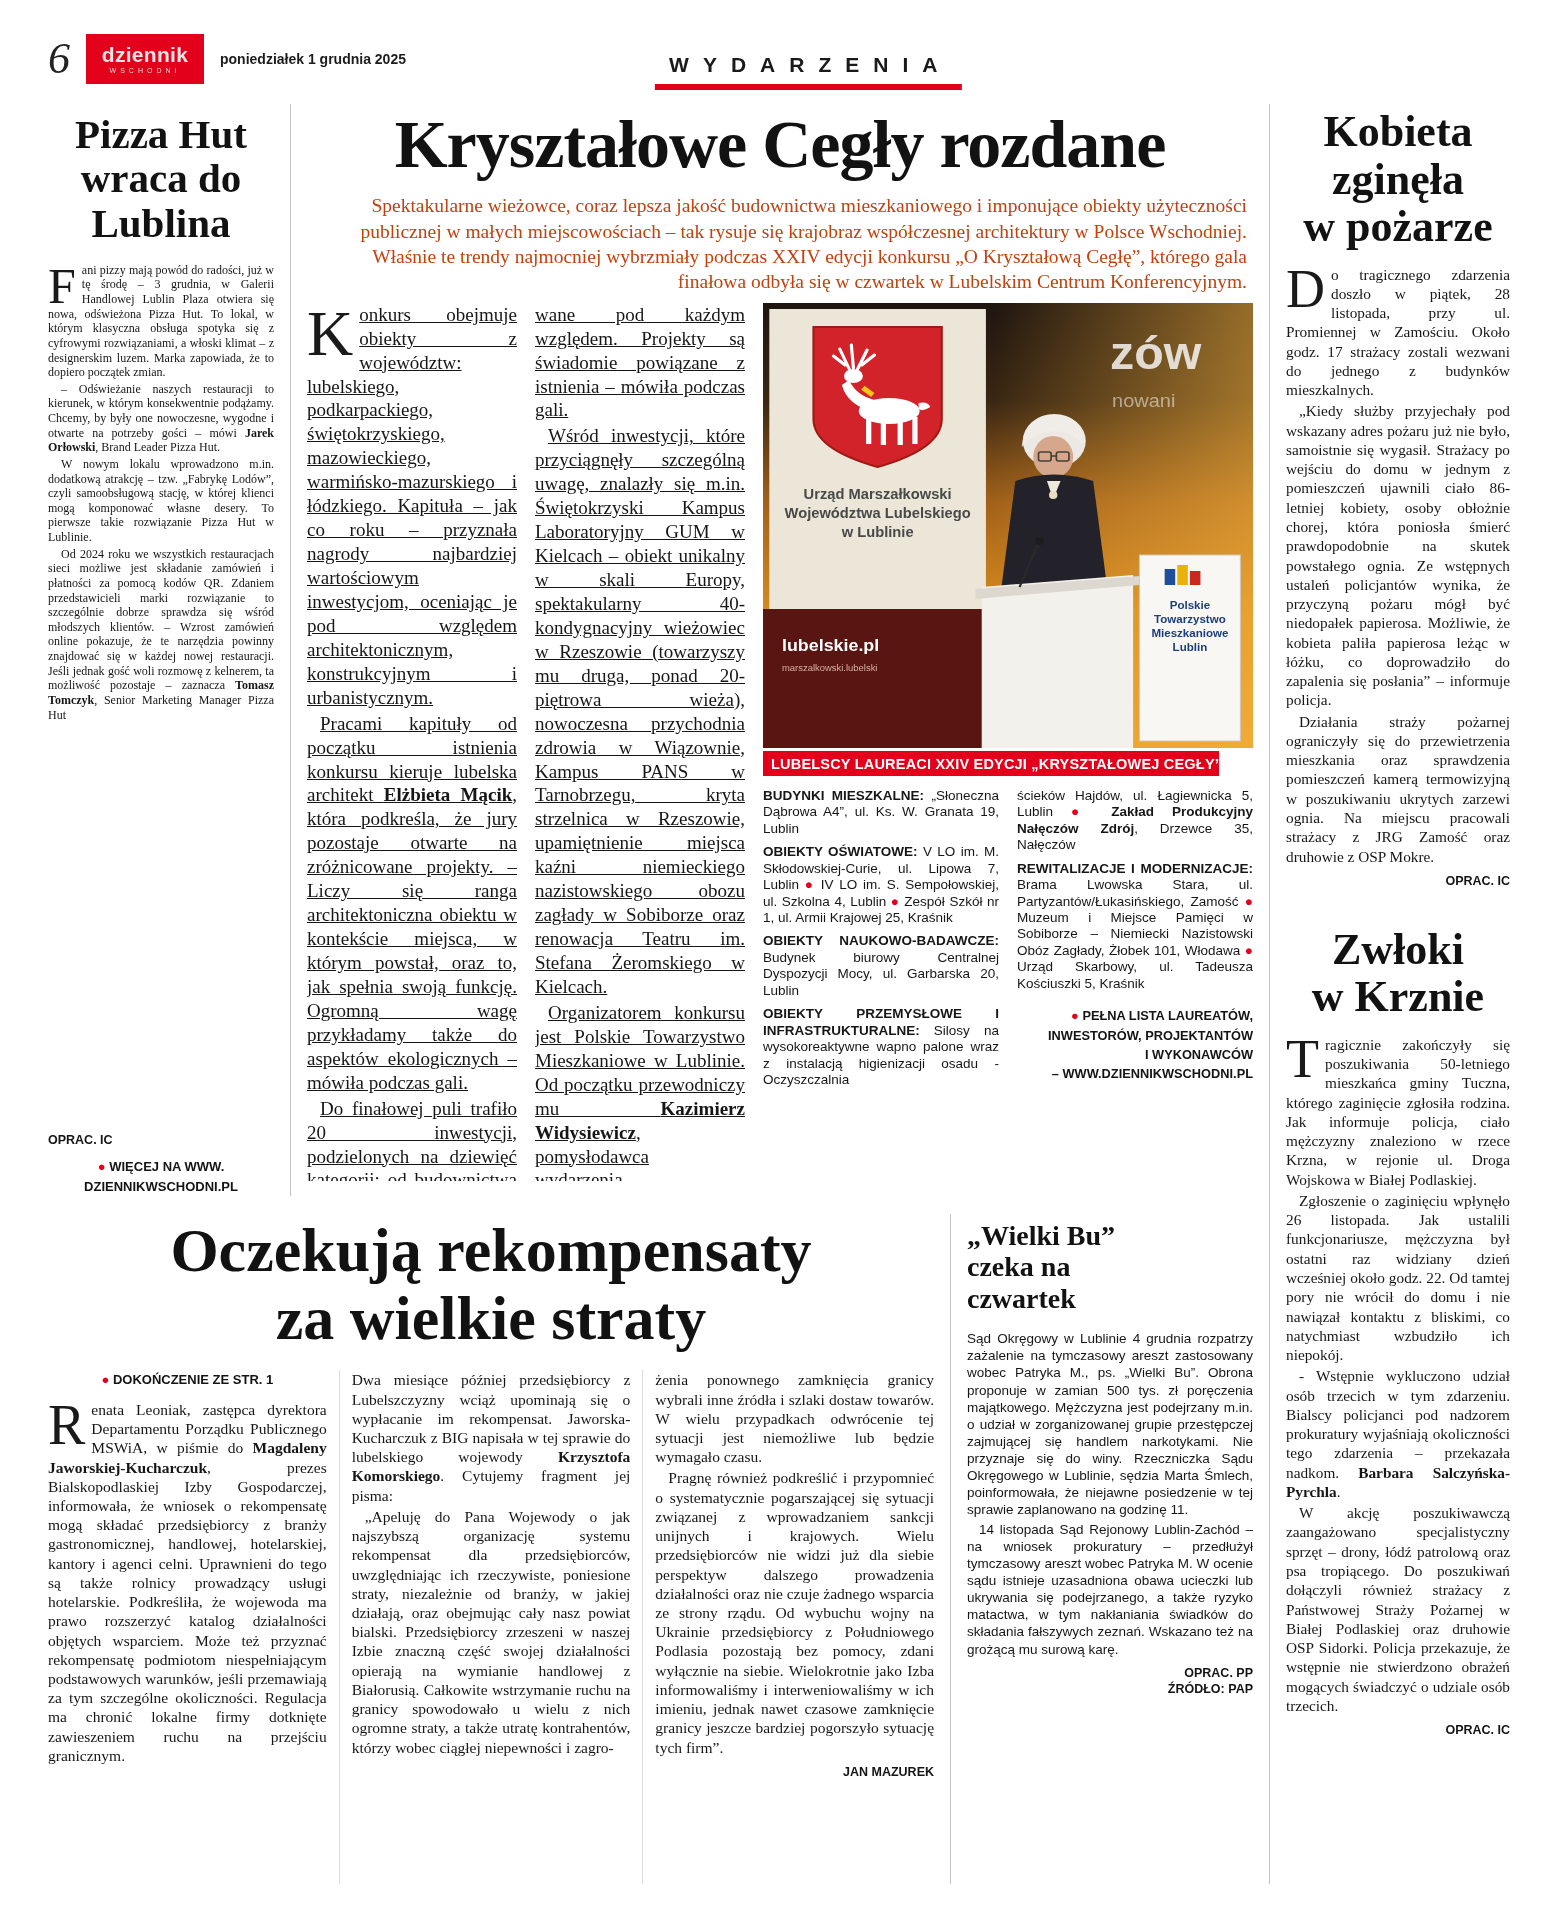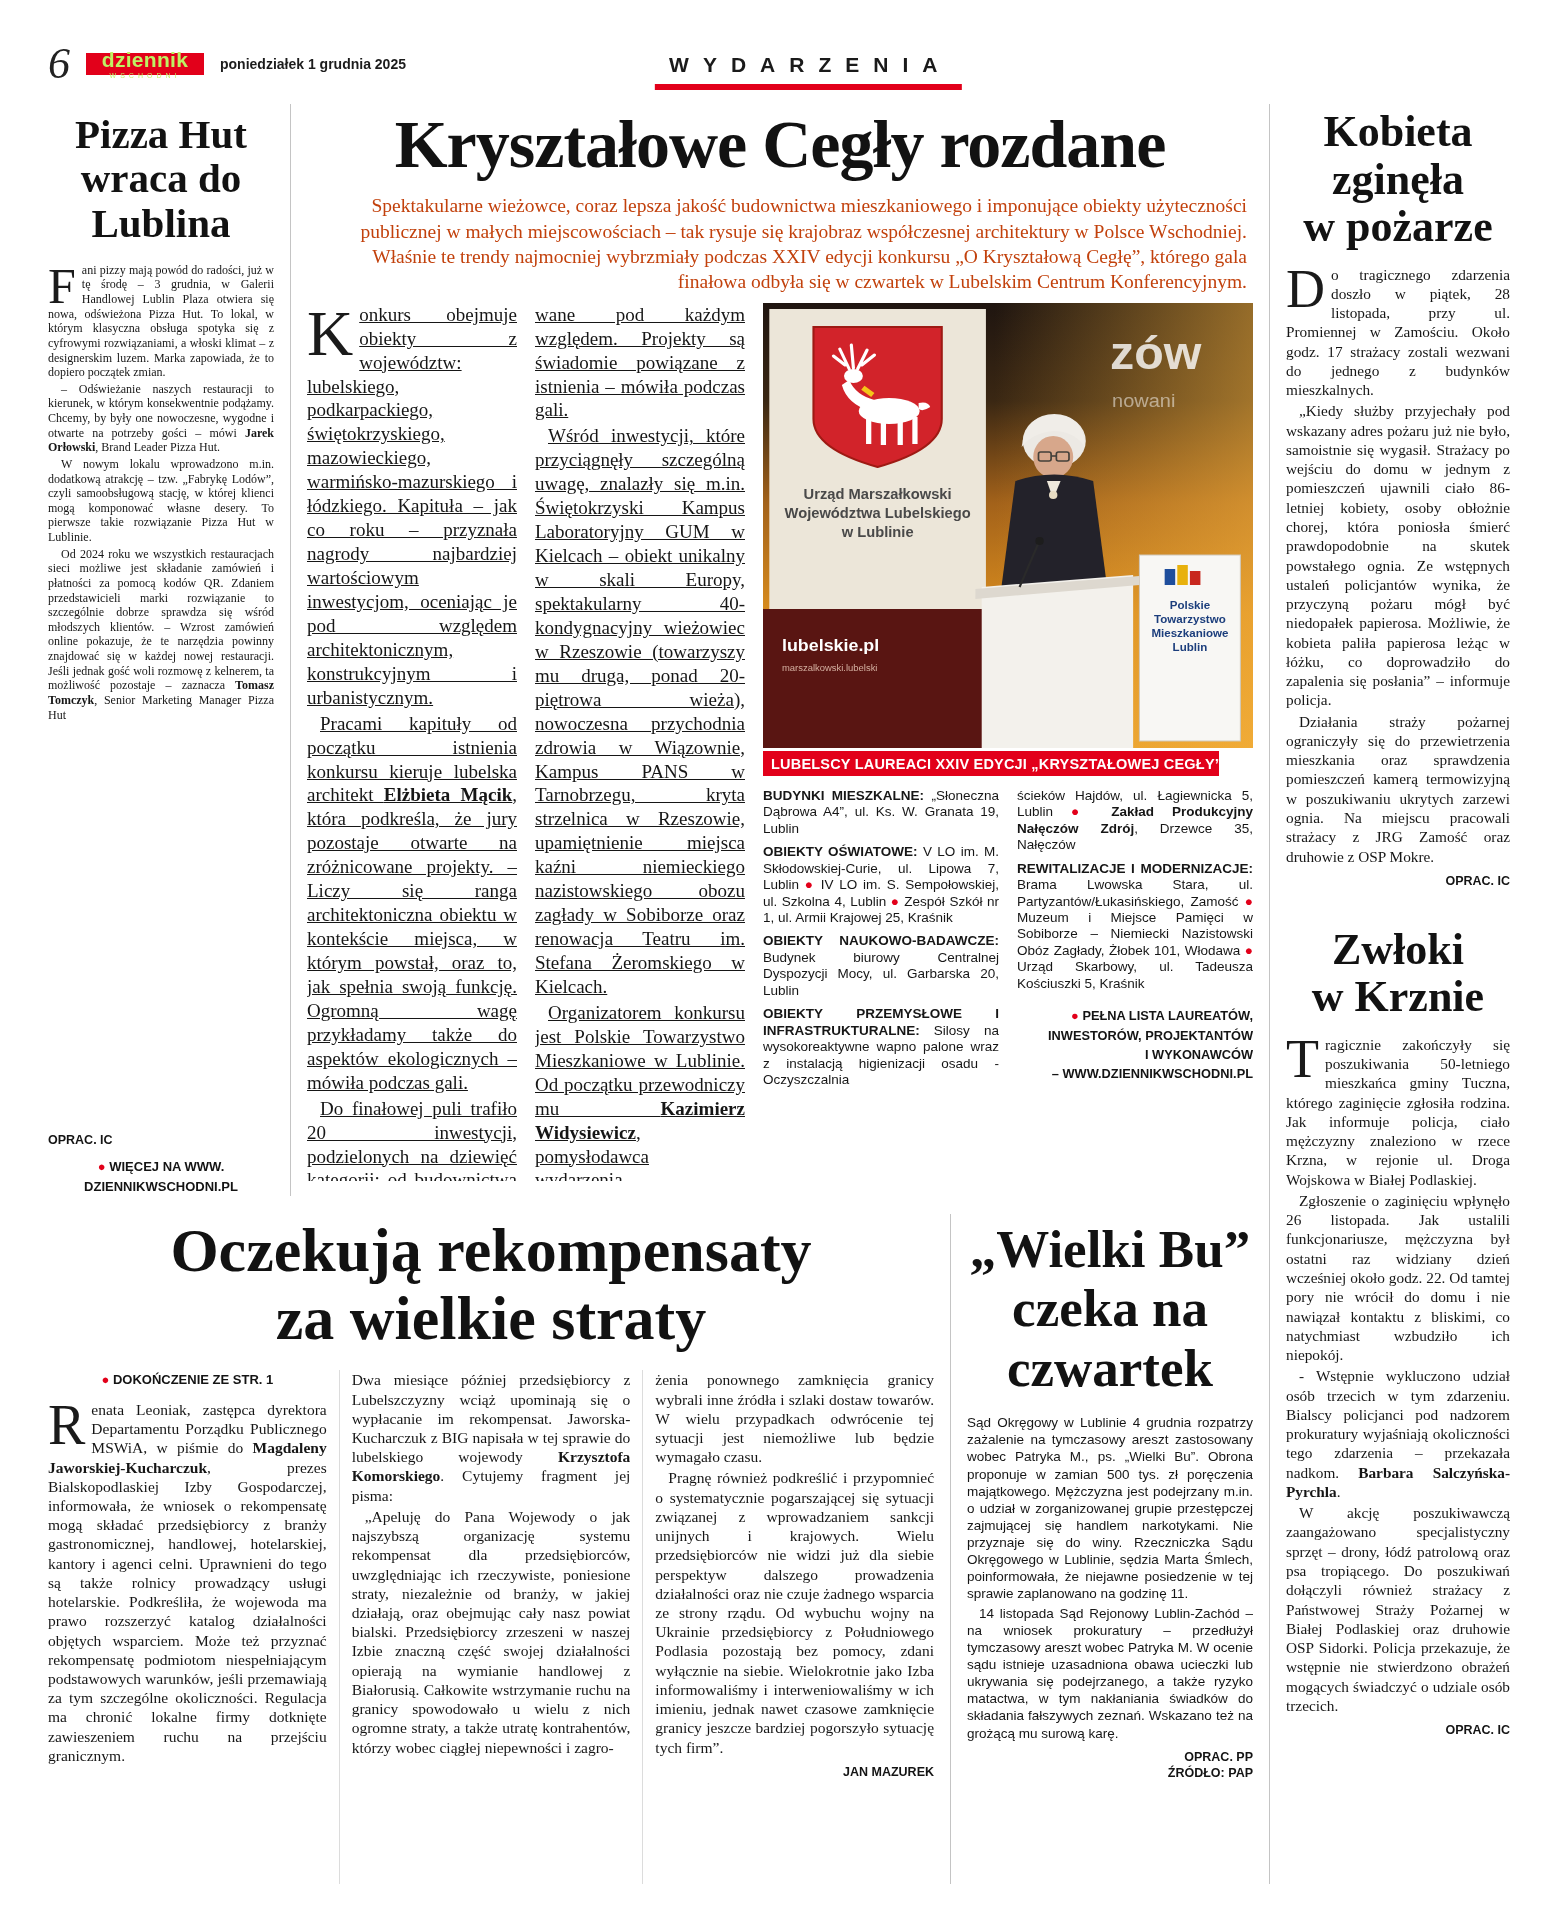--- a/index.html
+++ b/index.html
@@ -11,21 +11,21 @@
   html,body{margin:0;padding:0;background:#9a9a9a;}
   .page{
     position:relative;width:1558px;height:1913px;margin:0 auto;background:#fff;
     color:var(--ink);font-family:"Liberation Serif","DejaVu Serif",serif;overflow:hidden;
   }
 
   
   .hdr{position:relative;height:62px;margin:28px 48px 0;display:flex;align-items:flex-end;}
   .hdr-left{display:flex;align-items:center;gap:16px;padding-bottom:6px;}
   .pageno{font-size:44px;line-height:.9;font-style:italic;color:#222;}
-  .logo{background:var(--red);color:#bef264;width:118px;height:22px;display:flex;flex-direction:column;
+  .logo{background:var(--red);color:#e5e5e5;width:118px;height:50px;display:flex;flex-direction:column;
         align-items:center;justify-content:center;font-family:"Liberation Sans",sans-serif;}
   .logo-main{font-weight:700;font-size:21px;line-height:1;letter-spacing:.3px;}
   .logo-sub{font-size:7px;letter-spacing:4px;text-transform:uppercase;margin-top:2px;opacity:.95;}
   .date{font-family:"Liberation Sans",sans-serif;font-weight:700;font-size:14px;color:#1c1c1c;}
   .section-tag{
     position:absolute;left:52%;transform:translateX(-50%);bottom:0;
     font-family:"Liberation Sans",sans-serif;font-weight:700;font-size:21px;letter-spacing:14px;
     padding:0 10px 7px 14px;border-bottom:6px solid var(--red);color:#1a1a1a;white-space:nowrap;
   }
 
@@ -37,21 +37,21 @@
   .top-zone{display:flex;height:1092px;overflow:hidden;}
   .bottom-zone{display:flex;margin-top:18px;flex:1;overflow:hidden;}
 
   
   h1,h2{margin:0;font-weight:700;color:#121212;}
   .ln{display:block;}
   .pizza h2{font-size:41px;line-height:1.08;text-align:center;margin:8px 0 18px;}
   .main-art h1{font-size:68px;line-height:1.02;text-align:center;letter-spacing:-1px;margin:6px 0 14px;}
   .right-col h2{font-size:44px;line-height:1.08;text-align:center;margin:4px 0 14px;}
   .oczekuja h1{font-size:62px;line-height:1.1;text-align:center;margin:2px 0 18px;}
-  .wielki h2{font-size:53px;line-height:1.12;text-align:center;margin:6px 0 16px;}
+  .wielki h2{font-size:28px;line-height:1.12;margin:6px 0 16px;}
 
   
   .article p{margin:0;text-align:justify;}
   .article p + p{text-indent:13px;margin-top:2px;}
   .article .b{font-weight:700;}
   .rb{color:var(--red);font-weight:700;}
   p.dc::first-letter{float:left;font-size:54px;line-height:.8;padding:3px 6px 0 0;font-weight:400;}
 
   .pizza{width:226px;flex:0 0 auto;display:flex;flex-direction:column;overflow:hidden;}
   .pizza .article{font-size:12px;line-height:1.22;flex:1 1 auto;min-height:0;overflow:hidden;}

